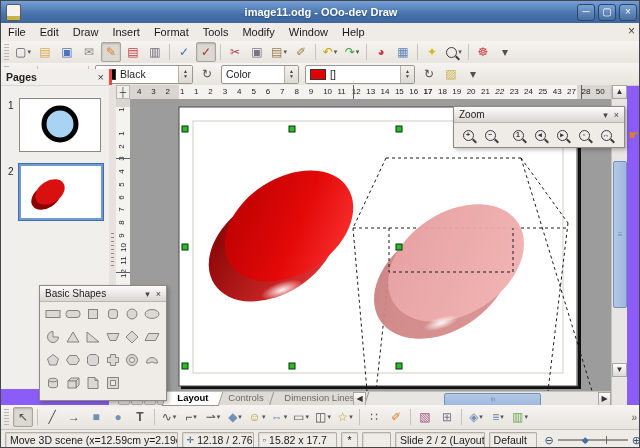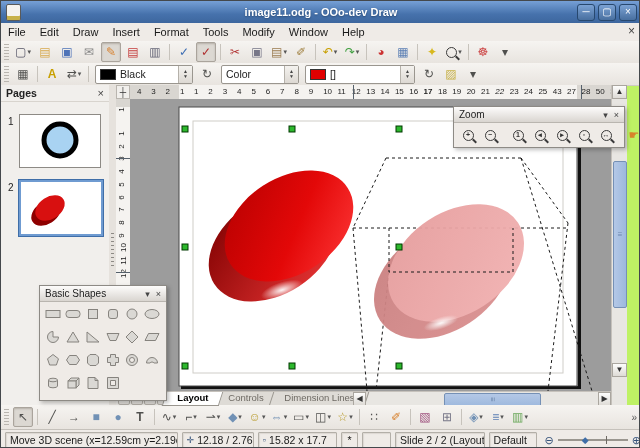--- a/index.html
+++ b/index.html
@@ -1,16 +1,16 @@
 <!DOCTYPE html>
 <html><head>
 <meta charset="utf-8">
 <style>
   html,body{margin:0;padding:0;background:#555;}
-  #window{position:relative;width:640px;height:448px;background:#bef264;font-family:"Liberation Sans",sans-serif;overflow:hidden;border:1px solid #44484c;box-sizing:border-box;}
+  #window{position:relative;width:640px;height:448px;background:#8b5cf6;font-family:"Liberation Sans",sans-serif;overflow:hidden;border:1px solid #44484c;box-sizing:border-box;}
   
   .titlebar{position:absolute;left:0;top:0;width:640px;height:22px;background:linear-gradient(#76a0d6,#4672ac 60%,#3d669e);display:flex;align-items:center;}
   .win-icon{width:13px;height:15px;margin-left:5px;background:#f5f3ef;border:1px solid #5a5a5a;border-radius:2px;box-shadow:inset 0 -4px 0 #c8b24a;}
   .title-text{position:absolute;left:0;right:0;text-align:center;color:#fff;font-size:11px;font-weight:bold;text-shadow:0 1px 2px #2a4a74;}
   .win-btns{position:absolute;right:4px;top:3px;display:flex;gap:3px;}
   .wbtn{width:16px;height:15px;border:1px solid #27486f;border-radius:3px;background:linear-gradient(#7ba2d4,#486f9f);color:#fff;font-size:10px;line-height:13px;text-align:center;}
   
   .menubar{position:absolute;left:0;top:22px;width:640px;height:18px;background:#efebe7;border-bottom:1px solid #d6d2cc;display:flex;align-items:center;font-size:11px;color:#1a1a1a;}
   .menu-item{padding:1px 7px;}
   .menu-close{position:absolute;right:6px;top:1px;color:#444;font-size:12px;}
@@ -21,21 +21,21 @@
   .tbi.pressed{background:#dcd8d2;border-color:#aaa49c;box-shadow:inset 0 1px 2px #b5b0a8;}
   .tbi .caret{font-size:7px;color:#555;margin-left:1px;}
   .tsep{width:1px;height:16px;background:#c7c3bc;margin:0 3px;}
   .mag{position:relative;width:9px;height:9px;border:1.6px solid #3a3a3a;border-radius:50%;font-size:7px;line-height:8px;text-align:center;color:#333;font-weight:bold;}
   .mag::after{content:"";position:absolute;width:5px;height:2px;background:#3a3a3a;right:-4px;bottom:-2px;transform:rotate(45deg);}
   
   .combo{display:flex;align-items:center;height:17px;background:#fff;border:1px solid #9a968f;border-radius:2px;margin:0 3px;font-size:10.5px;color:#222;padding-left:4px;}
   .combo .spin{margin-left:auto;width:13px;height:100%;background:linear-gradient(#f4f2ef,#ddd9d3);border-left:1px solid #b5b1aa;display:flex;flex-direction:column;align-items:center;justify-content:center;font-size:5px;line-height:5px;color:#444;}
   .swatch{width:14px;height:9px;border:1px solid #333;margin-right:4px;flex:none;}
   
-  .pages-panel{position:absolute;left:0;top:84px;width:108px;height:320px;background:#f1efec;border-right:6px solid #ef4444;}
+  .pages-panel{position:absolute;left:0;top:68px;width:108px;height:320px;background:#f1efec;border-right:3px solid #ef4444;}
   .pp-head{height:16px;display:flex;align-items:center;font-size:10.5px;font-weight:bold;color:#222;padding:0 5px;border-bottom:1px solid #d8d4ce;}
   .pp-close{margin-left:auto;font-size:11px;color:#444;font-weight:normal;}
   .page-item{position:relative;margin-top:12px;}
   .page-num{position:absolute;left:7px;top:2px;font-size:10px;color:#222;}
   .thumb{margin-left:18px;width:80px;height:52px;background:#fff;border:1px solid #8d8a85;}
   .page-item.selected .thumb{border:2px solid #6f9bd1;outline:1px solid #3f6ea8;}
   .page-label{display:block;text-align:right;margin-right:6px;font-size:10px;color:#222;padding-top:3px;}
   .splitter{position:absolute;left:108px;top:84px;width:7px;height:320px;background:#e6e2dd;border-right:1px solid #b9b5af;}
   .splitter::after{content:"";position:absolute;left:2px;top:145px;width:3px;height:36px;background:repeating-linear-gradient(0deg,#8d8a85 0 1px,transparent 1px 4px);}
   

